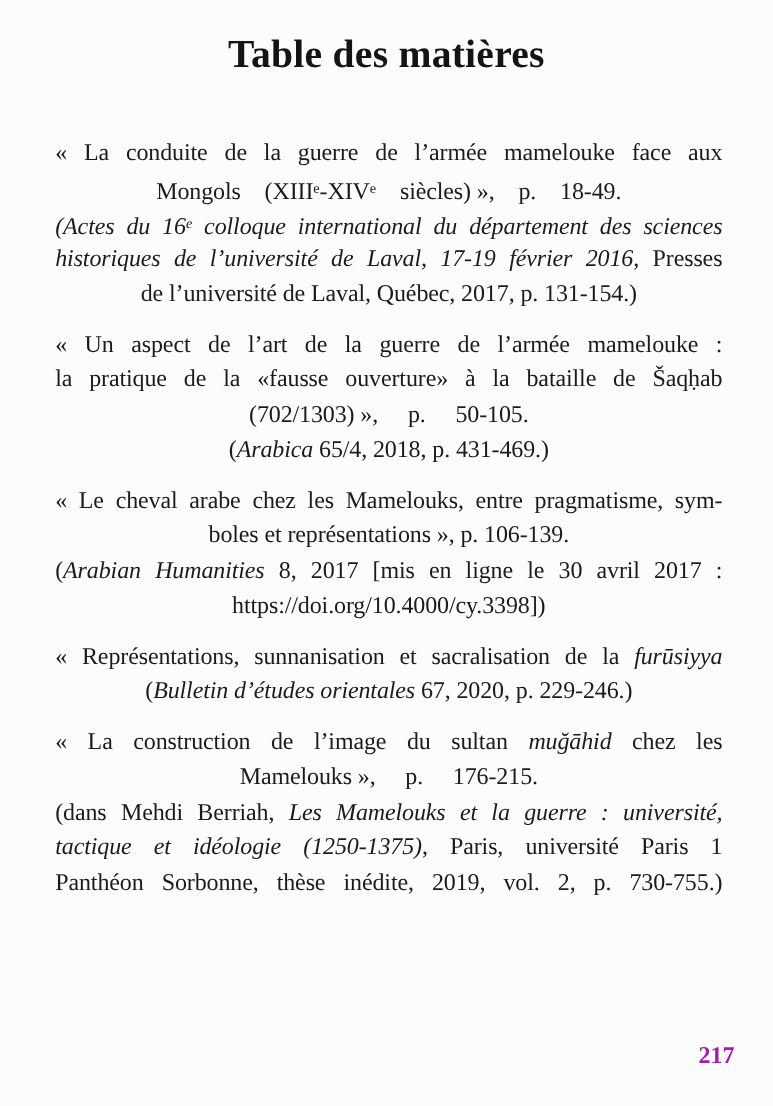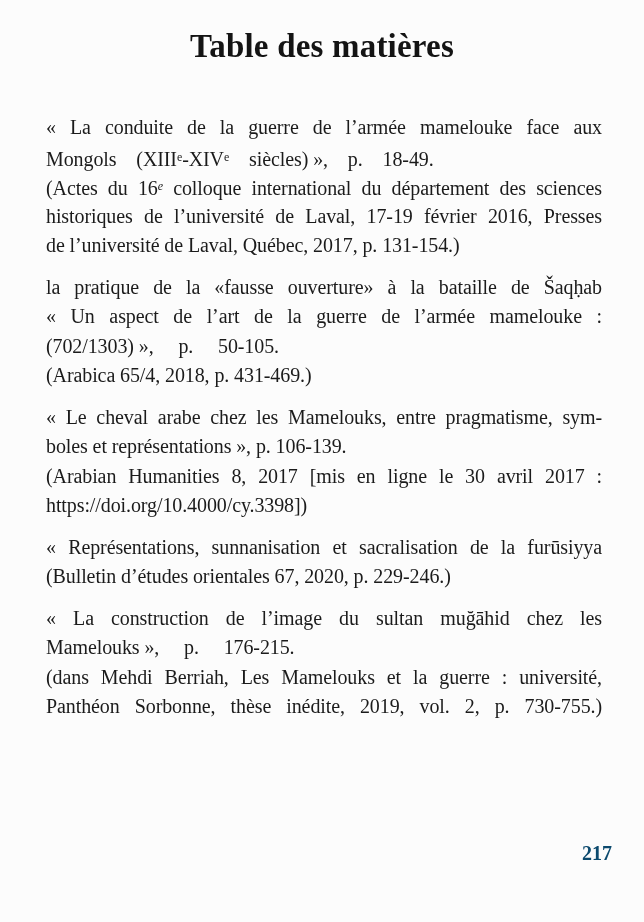--- a/index.html
+++ b/index.html
@@ -28,72 +28,73 @@
     width: 556px;
   }
   .entry { margin-bottom: 12px; }
   .line {
     font-size: 20px;
     line-height: 29.5px;
     height: 29.5px;
     letter-spacing: -0.1px;
     white-space: normal;
     overflow: hidden;
-    text-align: left;
+    text-align: center;
   }
   .line.full {
     text-align: justify;
     text-align-last: justify;
   }
   .r { font-style: normal; margin-top: 20px; }
-  .i { }
+  .i { font-style: italic; }
   .sup, .isup {
     font-size: 60%;
     vertical-align: 0.45em;
   }
   .isup { font-style: italic; }
   .pagenum {
     position: absolute;
     right: 32px;
-    top: 842px;
+    top: 869px;
     font-weight: bold;
     font-size: 20px;
-    color: #0c4a6e;
+    color: #a21caf;
   }
 </style>
 </head>
 <body>
 
 <div class="page">
   <div class="title">Table des matières</div>
   <div class="content">
       <div class="entry">
         <div class="line full"><span class="r">« La conduite de la guerre de l’armée mamelouke face aux</span></div>
         <div class="line"><span class="r">Mongols (XIII</span><span class="sup">e</span><span class="r">-XIV</span><span class="sup">e</span><span class="r"> siècles) », p. 18-49.</span></div>
         <div class="line full"><span class="i">(Actes du 16</span><span class="isup">e</span><span class="i"> colloque international du département des sciences</span></div>
         <div class="line full"><span class="i">historiques de l’université de Laval, 17-19 février 2016</span><span class="r">, Presses</span></div>
         <div class="line"><span class="r">de l’université de Laval, Québec, 2017, p. 131-154.)</span></div>
       </div>
       <div class="entry">
+        <div class="line full"><span class="r">« Un aspect de l’art de la guerre de l’armée mamelouke :</span></div>
         <div class="line full"><span class="r">la pratique de la «fausse ouverture» à la bataille de Šaqḥab</span></div>
-        <div class="line full"><span class="r">« Un aspect de l’art de la guerre de l’armée mamelouke :</span></div>
         <div class="line"><span class="r">(702/1303) »,  p.  50-105.</span></div>
         <div class="line"><span class="r">(</span><span class="i">Arabica</span><span class="r"> 65/4, 2018, p. 431-469.)</span></div>
       </div>
       <div class="entry">
         <div class="line full"><span class="r">« Le cheval arabe chez les Mamelouks, entre pragmatisme, sym-</span></div>
         <div class="line"><span class="r">boles et représentations », p. 106-139.</span></div>
         <div class="line full"><span class="r">(</span><span class="i">Arabian Humanities</span><span class="r"> 8, 2017 [mis en ligne le 30 avril 2017 :</span></div>
         <div class="line"><span class="r">https://doi.org/10.4000/cy.3398])</span></div>
       </div>
       <div class="entry">
         <div class="line full"><span class="r">« Représentations, sunnanisation et sacralisation de la </span><span class="i">furūsiyya</span></div>
         <div class="line"><span class="r">(</span><span class="i">Bulletin d’études orientales</span><span class="r"> 67, 2020, p. 229-246.)</span></div>
       </div>
       <div class="entry">
         <div class="line full"><span class="r">« La construction de l’image du sultan </span><span class="i">muğāhid</span><span class="r"> chez les</span></div>
         <div class="line"><span class="r">Mamelouks »,  p.  176-215.</span></div>
         <div class="line full"><span class="r">(dans Mehdi Berriah, </span><span class="i">Les Mamelouks et la guerre : université,</span></div>
+        <div class="line full"><span class="i">tactique et idéologie (1250-1375)</span><span class="r">, Paris, université Paris 1</span></div>
         <div class="line full"><span class="r">Panthéon Sorbonne, thèse inédite, 2019, vol. 2, p. 730-755.)</span></div>
       </div>
     </div>
   <div class="pagenum">217</div>
 </div>
 
 </body></html>

